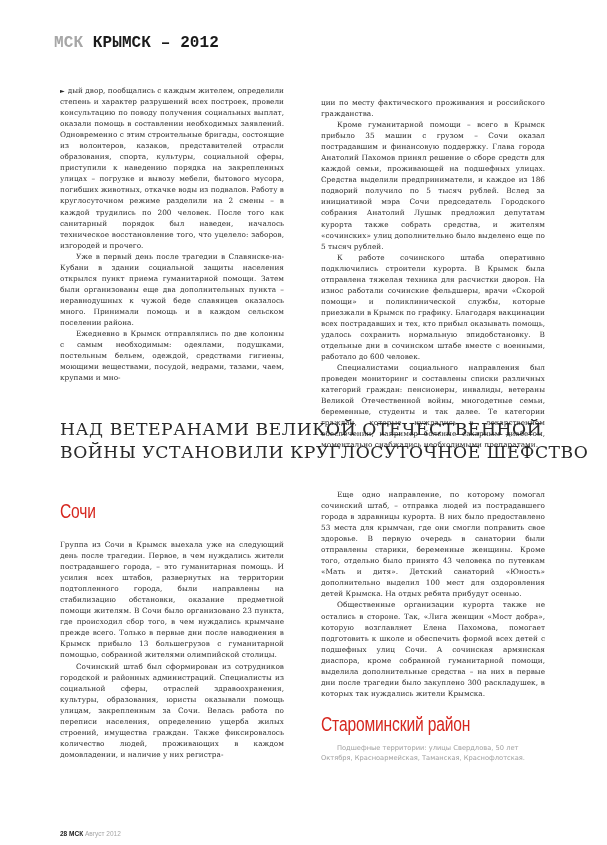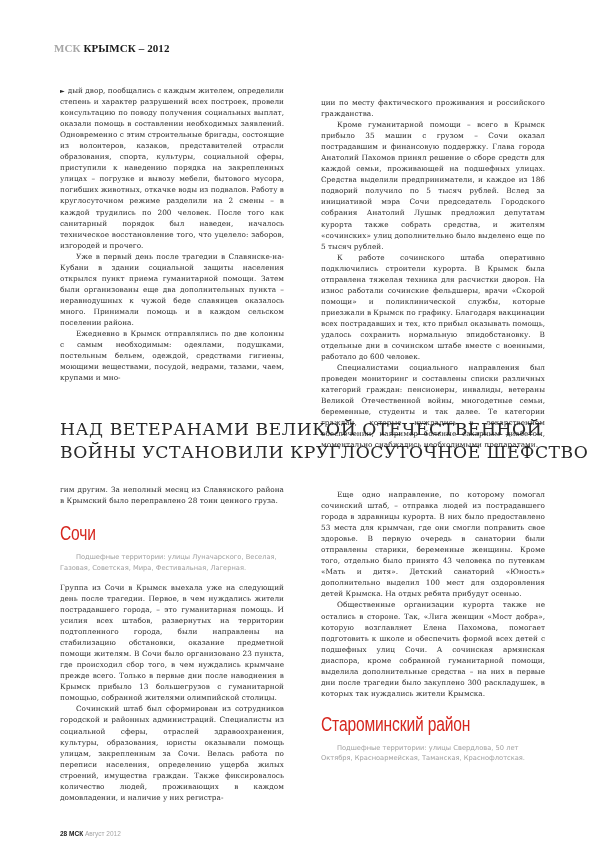--- a/index.html
+++ b/index.html
@@ -1,18 +1,18 @@
 <!DOCTYPE html>
 <html><head>
   <meta charset="utf-8">
   <style>
     html, body { margin: 0; padding: 0; background: #ffffff; }
     body { width: 607px; height: 845px; position: relative; overflow: hidden; }
     .page { position: absolute; left: 0; top: 0; width: 607px; height: 845px; }
-    .running-head { position: absolute; left: 54px; top: 42px; font-family: Liberation Serif, serif; font-weight: bold; font-size: 11px; letter-spacing: 0.1px; }
+    .running-head { position: absolute; left: 54px; top: 34px; font-family: Liberation Mono, monospace; font-weight: bold; font-size: 16px; letter-spacing: 0.1px; }
     .running-head .mag { color: #a6a6a6; }
     .running-head .title { color: #1a1a1a; }
     .col { position: absolute; width: 224px; font-family: "DejaVu Serif", serif; font-size: 7.35px; line-height: 11.05px; color: #2b2b2b; text-align: justify; }
     .col p { margin: 0; text-indent: 16px; hyphens: auto; }
     .col p.noindent { text-indent: 0; }
     .col1 { left: 60px; }
     .col2 { left: 321px; margin-top: 12px; }
     .top1 { top: 85px; }
     .top2 { top: 85px; }
     .bullet { color: #2b2b2b; font-size: 6px; margin-right: 3px; }
@@ -49,25 +49,23 @@
     <p>К работе сочинского штаба оперативно подключились строители курорта. В Крымск была отправлена тяжелая техника для расчистки дворов. На износ работали сочинские фельдшеры, врачи «Скорой помощи» и поликлинической службы, которые приезжали в Крымск по графику. Благодаря вакцинации всех пострадавших и тех, кто прибыл оказывать помощь, удалось сохранить нормальную эпидобстановку. В отдельные дни в сочинском штабе вместе с военными, работало до 600 человек.</p>
     <p>Специалистами социального направления был проведен мониторинг и составлены списки различных категорий граждан: пенсионеры, инвалиды, ветераны Великой Отечественной войны, многодетные семьи, беременные, студенты и так далее. Те категории граждан, которые нуждались в лекарственном обеспечении, например больные сахарным диабетом, моментально снабжались необходимыми препаратами.</p>
   </div>
 
   <div class="headline">
     <div>НАД ВЕТЕРАНАМИ ВЕЛИКОЙ ОТЕЧЕСТВЕННОЙ</div>
     <div>ВОЙНЫ УСТАНОВИЛИ КРУГЛОСУТОЧНОЕ ШЕФСТВО</div>
   </div>
 
   <div class="col block-lower1">
-    <p class="noindent">гим другим. За неполный месяц из Славянского района в Крымский было переправлено 28 тонн ценного груза.</p>
     <div style="height:16px"></div>
     <div class="section-title">Сочи</div>
     <div style="height:8px"></div>
-    <p class="patronage">Подшефные территории: улицы Луначарского, Веселая, Газовая, Советская, Мира, Фестивальная, Лагерная.</p>
     <div style="height:9px"></div>
     <p class="noindent">Группа из Сочи в Крымск выехала уже на следующий день после трагедии. Первое, в чем нуждались жители пострадавшего города, – это гуманитарная помощь. И усилия всех штабов, развернутых на территории подтопленного города, были направлены на стабилизацию обстановки, оказание предметной помощи жителям. В Сочи было организовано 23 пункта, где происходил сбор того, в чем нуждались крымчане прежде всего. Только в первые дни после наводнения в Крымск прибыло 13 большегрузов с гуманитарной помощью, собранной жителями олимпийской столицы.</p>
     <p>Сочинский штаб был сформирован из сотрудников городской и районных администраций. Специалисты из социальной сферы, отраслей здравоохранения, культуры, образования, юристы оказывали помощь улицам, закрепленным за Сочи. Велась работа по переписи населения, определению ущерба жилых строений, имущества граждан. Также фиксировалось количество людей, проживающих в каждом домовладении, и наличие у них регистра-</p>
   </div>
 
   <div class="col block-lower2">
     <p>Еще одно направление, по которому помогал сочинский штаб, – отправка людей из пострадавшего города в здравницы курорта. В них было предоставлено 53 места для крымчан, где они смогли поправить свое здоровье. В первую очередь в санатории были отправлены старики, беременные женщины. Кроме того, отдельно было принято 43 человека по путевкам «Мать и дитя». Детский санаторий «Юность» дополнительно выделил 100 мест для оздоровления детей Крымска. На отдых ребята прибудут осенью.</p>
     <p>Общественные организации курорта также не остались в стороне. Так, «Лига женщин «Мост добра», которую возглавляет Елена Пахомова, помогает подготовить к школе и обеспечить формой всех детей с подшефных улиц Сочи. А сочинская армянская диаспора, кроме собранной гуманитарной помощи, выделила дополнительные средства – на них в первые дни после трагедии было закуплено 300 раскладушек, в которых так нуждались жители Крымска.</p>
     <div style="height:14px"></div>
     <div class="section-title">Староминский район</div>

